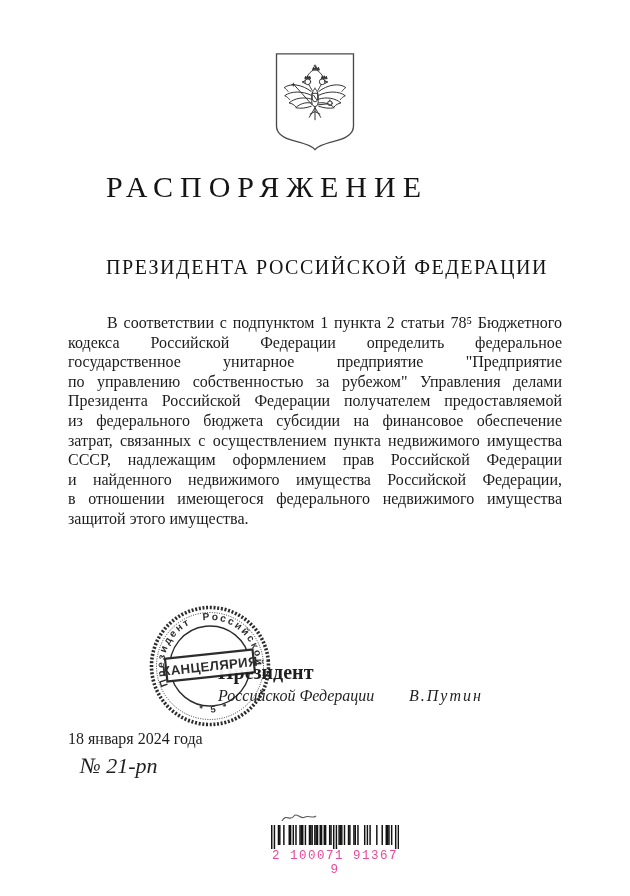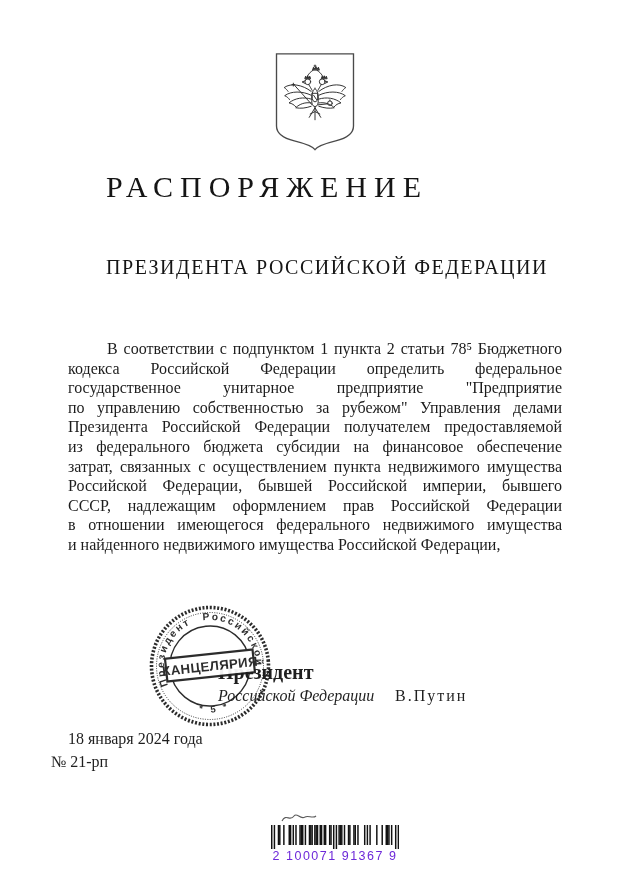--- a/index.html
+++ b/index.html
@@ -14,45 +14,45 @@
     position:absolute;left:0;top:170px;width:534px;text-align:center;
     font-size:30px;letter-spacing:7px;color:#151515;font-weight:500;
   }
   .doc-subtitle{
     position:absolute;left:12px;top:208px;width:630px;text-align:center;
     font-size:20px;letter-spacing:1.5px;color:#151515;font-weight:500;margin-top:48px;
   }
   
   .body-text{
     position:absolute;left:68px;top:313px;width:494px;
-    font-size:16px;line-height:19.6px;color:#1c1c1c;margin-top:26px;
+    font-size:16px;line-height:19.6px;color:#1c1c1c;
   }
   .body-text .line{text-align:justify;text-align-last:justify;white-space:normal;}
   .body-text .line:first-child{text-indent:39px;}
   .body-text .line:last-child{text-align-last:left;}
   
   .sig-line1{position:absolute;left:218px;top:661px;width:168px;text-align:left;font-size:20px;font-weight:bold;}
   .sig-line2{position:absolute;left:218px;top:687px;font-size:16px;font-style:italic;}
-  .sig-name{position:absolute;left:395px;top:687px;font-size:16px;letter-spacing:2px;}
+  .sig-name{position:absolute;left:409px;top:687px;font-size:16px;letter-spacing:2px;font-style:italic;}
   
   .stamp{position:absolute;left:146px;top:602px;width:128px;height:128px;opacity:.93;}
   .stamp text{fill:#1d1d1d;font-family:"Liberation Sans","DejaVu Sans",sans-serif;font-weight:bold;}
   .stamp .ring-text{font-size:10.2px;letter-spacing:2.1px;word-spacing:7px;}
   .stamp .bottom-text{font-size:9.5px;letter-spacing:3px;}
   .stamp .center-text{font-size:13.2px;letter-spacing:.4px;}
   
   .date-line{position:absolute;left:68px;top:730px;font-size:16px;}
-  .number-line{position:absolute;left:51px;top:753px;font-size:16px;}
+  .number-line{position:absolute;left:80px;top:753px;font-size:22px;font-style:italic;}
   
   .squiggle{position:absolute;left:280px;top:811px;}
   .barcode-bars{position:absolute;left:271px;top:825px;}
   .barcode-digits{
     position:absolute;left:266px;top:849px;width:138px;text-align:center;
-    font-size:12.5px;letter-spacing:1.5px;color:#6d28d9;
-    font-family:Liberation Sans, sans-serif;
+    font-size:12.5px;letter-spacing:1.5px;color:#ec4899;
+    font-family:Liberation Mono, monospace;
   }
 </style>
 </head>
 <body>
 
 <div class="page">
 
   <svg class="emblem" viewBox="0 0 90 106">
     <path d="M5,4 H85 V79 Q85,90 66.5,94.5 Q49,98.8 45,103.5 Q41,98.8 23.5,94.5 Q5,90 5,79 Z" fill="none" stroke="#4a4a4a" stroke-width="1.4"></path>
     <g stroke="#2d2d2d" fill="none" stroke-width="1" stroke-linecap="round">
@@ -94,24 +94,24 @@
   <div class="doc-subtitle">ПРЕЗИДЕНТА РОССИЙСКОЙ ФЕДЕРАЦИИ</div>
 
   <div class="body-text">
     <div class="line">В соответствии с подпунктом 1 пункта 2 статьи 78⁵ Бюджетного</div>
     <div class="line">кодекса Российской Федерации определить федеральное</div>
     <div class="line">государственное унитарное предприятие "Предприятие</div>
     <div class="line">по управлению собственностью за рубежом" Управления делами</div>
     <div class="line">Президента Российской Федерации получателем предоставляемой</div>
     <div class="line">из федерального бюджета субсидии на финансовое обеспечение</div>
     <div class="line">затрат, связанных с осуществлением пункта недвижимого имущества</div>
-    <div class="line">Российской Федерации, бывшей Российской империи, бывшего</div>
     <div class="line">СССР, надлежащим оформлением прав Российской Федерации</div>
+    <div class="line">и найденного недвижимого имущества Российской Федерации,</div>
     <div class="line">в отношении имеющегося федерального недвижимого имущества</div>
-    <div class="line">и найденного недвижимого имущества Российской Федерации,</div>
+    <div class="line">защитой этого имущества.</div>
   </div>
 
   <div>
     <div class="sig-line1">Президент</div>
     <div class="sig-line2">Российской Федерации</div>
     <div class="sig-name">В.Путин</div>
   </div>
 
   <svg class="stamp" viewBox="-64 -64 128 128">
     <g transform="rotate(-6)">

